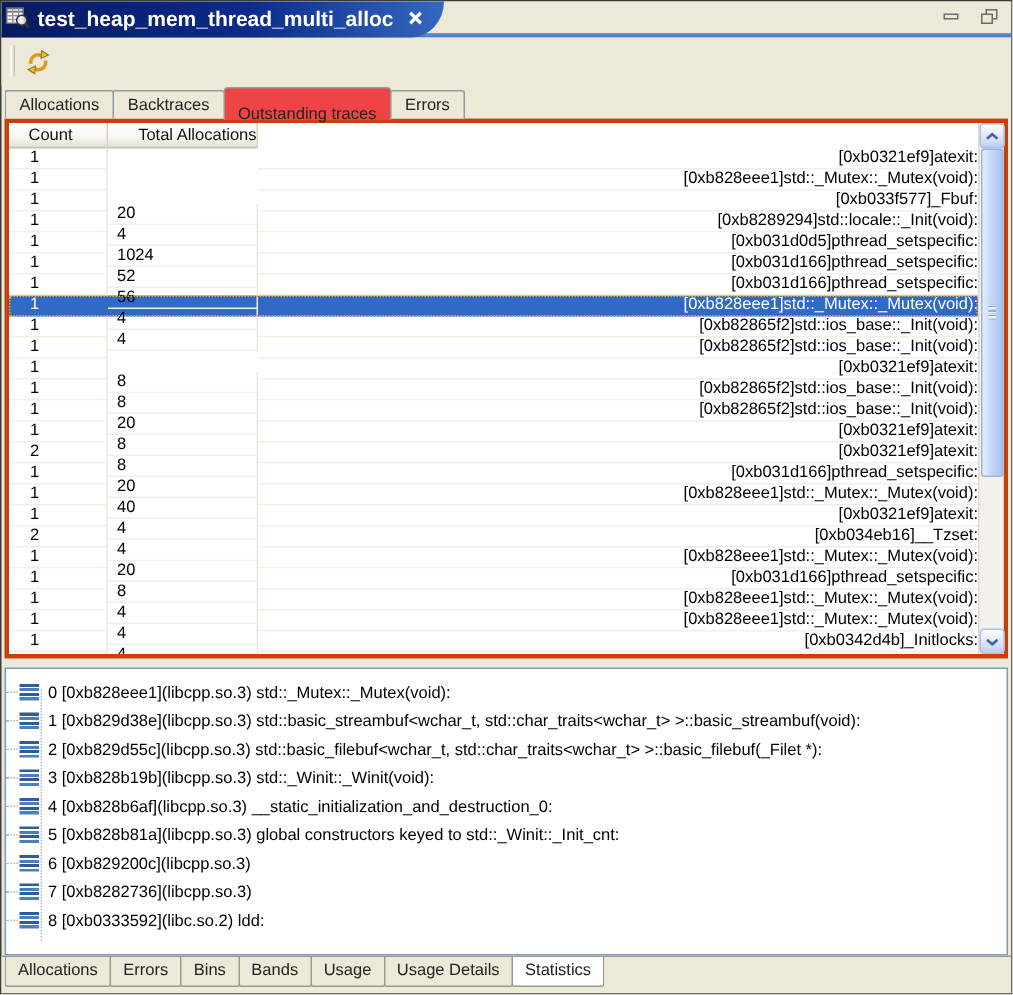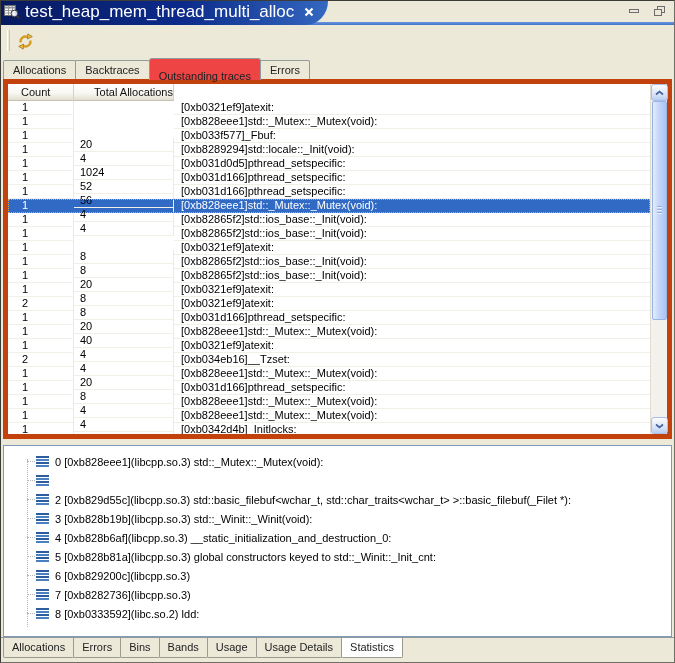--- a/index.html
+++ b/index.html
@@ -10,21 +10,21 @@
             border: 1px solid #6e6e64; border-top-color:#3c3c38; border-left-color:#3c3c38; }
 
   
   .titlebar { position: absolute; top: 0; left: 0; right: 0; height: 24px; background: #ece9d8; }
   .titlebar::after { content:""; position:absolute; left:0; right:0; bottom:0; height:3px;
                      background: linear-gradient(180deg,#6a95dd,#3f74cc); }
   .view-tab { position: absolute; top: 0; left: 0; height: 24px; min-width: 218px;
               display: flex; align-items: center; gap: 5px; padding: 0 14px 2px 3px;
               background: linear-gradient(90deg,#071a60 0%,#0b2a8a 55%,#3468c0 100%);
               border-bottom-right-radius: 24px 26px; z-index: 2; }
-  .view-title { color: #ffffff; font-size: 17px; white-space: nowrap; }
+  .view-title { color: #ffffff; font-size: 14px; white-space: nowrap; font-weight: bold; }
   .view-icon { width: 16px; height: 16px; display: inline-block; }
   .tab-close { width: 11px; height: 11px; display: inline-flex; align-items: center; justify-content: center; margin-left: 4px; }
   .win-buttons { position: absolute; right: 8px; top: 4px; display: flex; gap: 11px; z-index: 2; }
   .win-btn { width: 14px; height: 12px; display: inline-flex; align-items: center; justify-content: center; }
 
   
   .toolbar { position: absolute; top: 24px; left: 0; right: 0; height: 32px; background: #ece9d8; }
   .toolbar-grip { position: absolute; left: 6px; top: 5px; bottom: 6px; width: 3px;
                   border-left: 1px solid #ffffff; border-right: 1px solid #c9c5b2; }
   .refresh-btn { position: absolute; left: 15px; top: 6px; width: 20px; height: 20px;
@@ -34,33 +34,33 @@
   .toptabs { position: absolute; top: 56px; left: 0; right: 0; height: 22px;
              display: flex; align-items: flex-end; padding-left: 2px; z-index: 3; }
   .ttab { height: 19px; padding: 3px 9px 2px; background: #ece9d8;
           border: 1px solid #919b9c; border-bottom: none; border-radius: 2px 2px 0 0;
           margin-right: -1px; white-space: nowrap; color: #222; }
   .ttab.active { height: 22px; padding-top: 11px; background: #ef4444; position: relative;
                  margin-bottom: -1px; z-index: 4; border-radius: 3px 3px 0 0; }
 
   
   .table-area { position: absolute; top: 78px; left: 2px; right: 2px; height: 360px;
-                background: #ffffff; border: 5px solid #c2410c; }
+                background: #ffffff; border: 3px solid #c2410c; }
   .thead { position: absolute; top: 0; left: 0; right: 17px; height: 17px; display: flex; }
   .hcell { height: 17px; padding: 2px 0 0 13px; white-space: nowrap; overflow: hidden;
            background: linear-gradient(180deg,#ffffff,#f8f7f2 55%,#ebe8dc 85%,#e1ded1);
            border-right: 1px solid #d5d2c4; border-bottom: 1px solid #c6c3b6; color: #111; }
   .hcell.c0 { width: 66px; } .hcell.c1 { width: 100px; text-align: right; } .hcell.c2 { flex: 1; }
   .tbody { position: absolute; top: 17px; left: 0; right: 17px; bottom: 0; overflow: hidden; }
   .trow { display: flex; height: 14px; }
   .cell { height: 14px; line-height: 13px; white-space: nowrap; overflow: hidden;
           border-bottom: 1px solid #f2f0e6; color: #000; }
   .cell.c0 { width: 66px; padding-left: 14px; border-right: 1px solid #eceadf; }
   .cell.c1 { width: 100px; padding-left: 6px; border-right: 1px solid #eceadf; margin-top: 37px; }
-  .cell.c2 { flex: 1; padding-left: 7px; }
+  .cell.c2 { flex: 1; padding-left: 7px; text-align: right; }
   .trow.selected { background: #316ac5; outline: 1px dotted #e9a33c; outline-offset: -1px; }
   .trow.selected .cell { color: #ffffff; border-color: transparent; }
 
   
   .vscroll { position: absolute; top: 0; right: 0; bottom: 0; width: 17px;
              background: #f3f1ec; border-left: 1px solid #e0ddd0; }
   .sb-btn { position: absolute; left: 0; width: 17px; height: 17px;
             display: flex; align-items: center; justify-content: center;
             background: linear-gradient(180deg,#fdfdfe,#d3e0f7 70%,#bacdf0);
             border: 1px solid #a8bfe8; border-radius: 3px; }
@@ -70,21 +70,21 @@
               border: 1px solid #98b4e4; border-radius: 2px; }
   .sb-grip { position: absolute; left: 4px; right: 4px; top: 50%; height: 9px; margin-top: -5px;
              background: repeating-linear-gradient(180deg,#8fafe2 0 1px,#eaf1fd 1px 2px,rgba(0,0,0,0) 2px 3px); }
 
   
   .detail-panel { position: absolute; top: 444px; left: 2px; right: 2px; height: 192px;
                   background: #ffffff; border: 1px solid #7e9ab8; overflow: hidden; }
   .tree-vline { position: absolute; left: 23px; top: 13px; height: 168px;
                 border-left: 1px dotted #b5b5b5; }
   .tree-list { padding-top: 6px; }
-  .tree-item { height: 19px; display: flex; align-items: center; padding-left: 23px; white-space: nowrap; text-align: center; }
+  .tree-item { height: 19px; display: flex; align-items: center; white-space: nowrap; text-align: center; }
   .tree-stub { width: 8px; border-top: 1px dotted #b5b5b5; margin-right: 1px; flex: none; }
   .bt-icon { width: 13px; height: 11px; margin-right: 6px; flex: none;
              background: linear-gradient(180deg,#2c5d9e 0 2px,#fff 2px 3px,#4a7fc0 3px 5px,#fff 5px 6px,#2c5d9e 6px 8px,#fff 8px 9px,#4a7fc0 9px 11px); }
   .tree-text { color: #000; }
 
   
   .bottombar { position: absolute; top: 636px; left: 0; right: 0; height: 25px;
                background: #ece9d8; border-top: 1px solid #919b9c;
                display: flex; align-items: flex-start; padding-left: 2px; }
   .btab { height: 20px; padding: 3px 8px 2px; background: #ece9d8;
@@ -305,20 +305,21 @@
     <div class="tree-vline"></div>
     <div class="tree-list" id="detailList">
         <div class="tree-item">
           <span class="tree-stub"></span>
           <span class="bt-icon"></span>
           <span class="tree-text">0 [0xb828eee1](libcpp.so.3) std::_Mutex::_Mutex(void):</span>
         </div>
         <div class="tree-item">
           <span class="tree-stub"></span>
           <span class="bt-icon"></span>
+          <span class="tree-text">1 [0xb829d38e](libcpp.so.3) std::basic_streambuf&lt;wchar_t, std::char_traits&lt;wchar_t&gt; &gt;::basic_streambuf(void):</span>
         </div>
         <div class="tree-item">
           <span class="tree-stub"></span>
           <span class="bt-icon"></span>
           <span class="tree-text">2 [0xb829d55c](libcpp.so.3) std::basic_filebuf&lt;wchar_t, std::char_traits&lt;wchar_t&gt; &gt;::basic_filebuf(_Filet *):</span>
         </div>
         <div class="tree-item">
           <span class="tree-stub"></span>
           <span class="bt-icon"></span>
           <span class="tree-text">3 [0xb828b19b](libcpp.so.3) std::_Winit::_Winit(void):</span>

